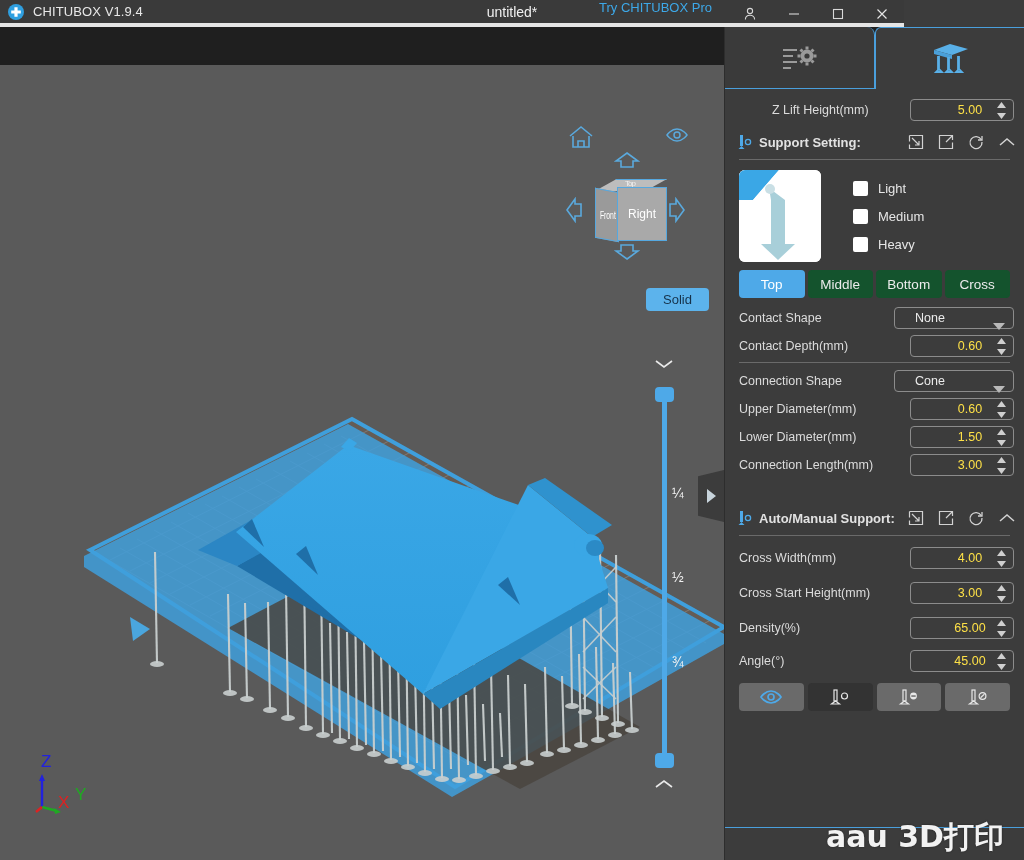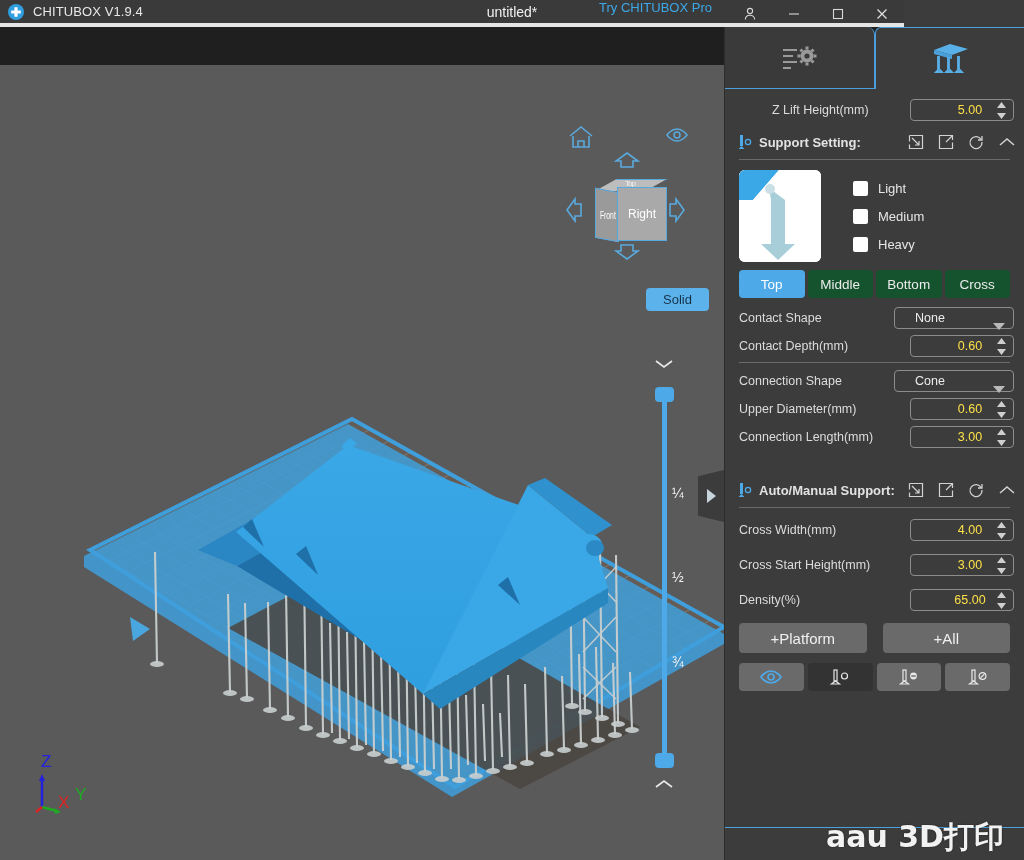--- a/index.html
+++ b/index.html
@@ -691,20 +691,34 @@
           <svg width="9" height="7" viewBox="0 0 9 7">
               <polygon points="4.5,0 9,6 0,6" fill="#cfcfcf"></polygon>
             </svg>
           <svg width="9" height="7" viewBox="0 0 9 7">
               <polygon points="4.5,7 0,1 9,1" fill="#cfcfcf"></polygon>
             </svg>
         </span>
       </div>
     </div>
     <div class="row">
+      <span class="lbl">Lower Diameter(mm)</span>
+      <div class="num-field">
+        <span class="val">1.50</span>
+        <span class="spin">
+          <svg width="9" height="7" viewBox="0 0 9 7">
+              <polygon points="4.5,0 9,6 0,6" fill="#cfcfcf"></polygon>
+            </svg>
+          <svg width="9" height="7" viewBox="0 0 9 7">
+              <polygon points="4.5,7 0,1 9,1" fill="#cfcfcf"></polygon>
+            </svg>
+        </span>
+      </div>
+    </div>
+    <div class="row">
       <span class="lbl">Connection Length(mm)</span>
       <div class="num-field">
         <span class="val">3.00</span>
         <span class="spin">
           <svg width="9" height="7" viewBox="0 0 9 7">
               <polygon points="4.5,0 9,6 0,6" fill="#cfcfcf"></polygon>
             </svg>
           <svg width="9" height="7" viewBox="0 0 9 7">
               <polygon points="4.5,7 0,1 9,1" fill="#cfcfcf"></polygon>
             </svg>
@@ -782,25 +796,35 @@
         <span class="spin">
           <svg width="9" height="7" viewBox="0 0 9 7">
               <polygon points="4.5,0 9,6 0,6" fill="#cfcfcf"></polygon>
             </svg>
           <svg width="9" height="7" viewBox="0 0 9 7">
               <polygon points="4.5,7 0,1 9,1" fill="#cfcfcf"></polygon>
             </svg>
         </span>
       </div>
     </div>
-
-    <div class="big-btns">
-      <div class="big-btn">+Platform</div>
-      <div class="big-btn">+All</div>
-    </div>
+    <div class="row" style="height:32px;">
+      <span class="lbl">Angle(°)</span>
+      <div class="num-field">
+        <span class="val">45.00</span>
+        <span class="spin">
+          <svg width="9" height="7" viewBox="0 0 9 7">
+              <polygon points="4.5,0 9,6 0,6" fill="#cfcfcf"></polygon>
+            </svg>
+          <svg width="9" height="7" viewBox="0 0 9 7">
+              <polygon points="4.5,7 0,1 9,1" fill="#cfcfcf"></polygon>
+            </svg>
+        </span>
+      </div>
+    </div>
+
 
     <div class="tool-btns">
       <div class="tool-btn">
         <svg width="22" height="16" viewBox="0 0 22 16" fill="none" stroke="#4ea9e8" stroke-width="1.7">
           <path d="M1 8s4-6 10-6 10 6 10 6-4 6-10 6S1 8 1 8z"></path>
             <circle cx="11" cy="8" r="3"></circle>
         </svg>
       </div>
       <div class="tool-btn dark">
         <svg width="22" height="18" viewBox="0 0 22 18">

